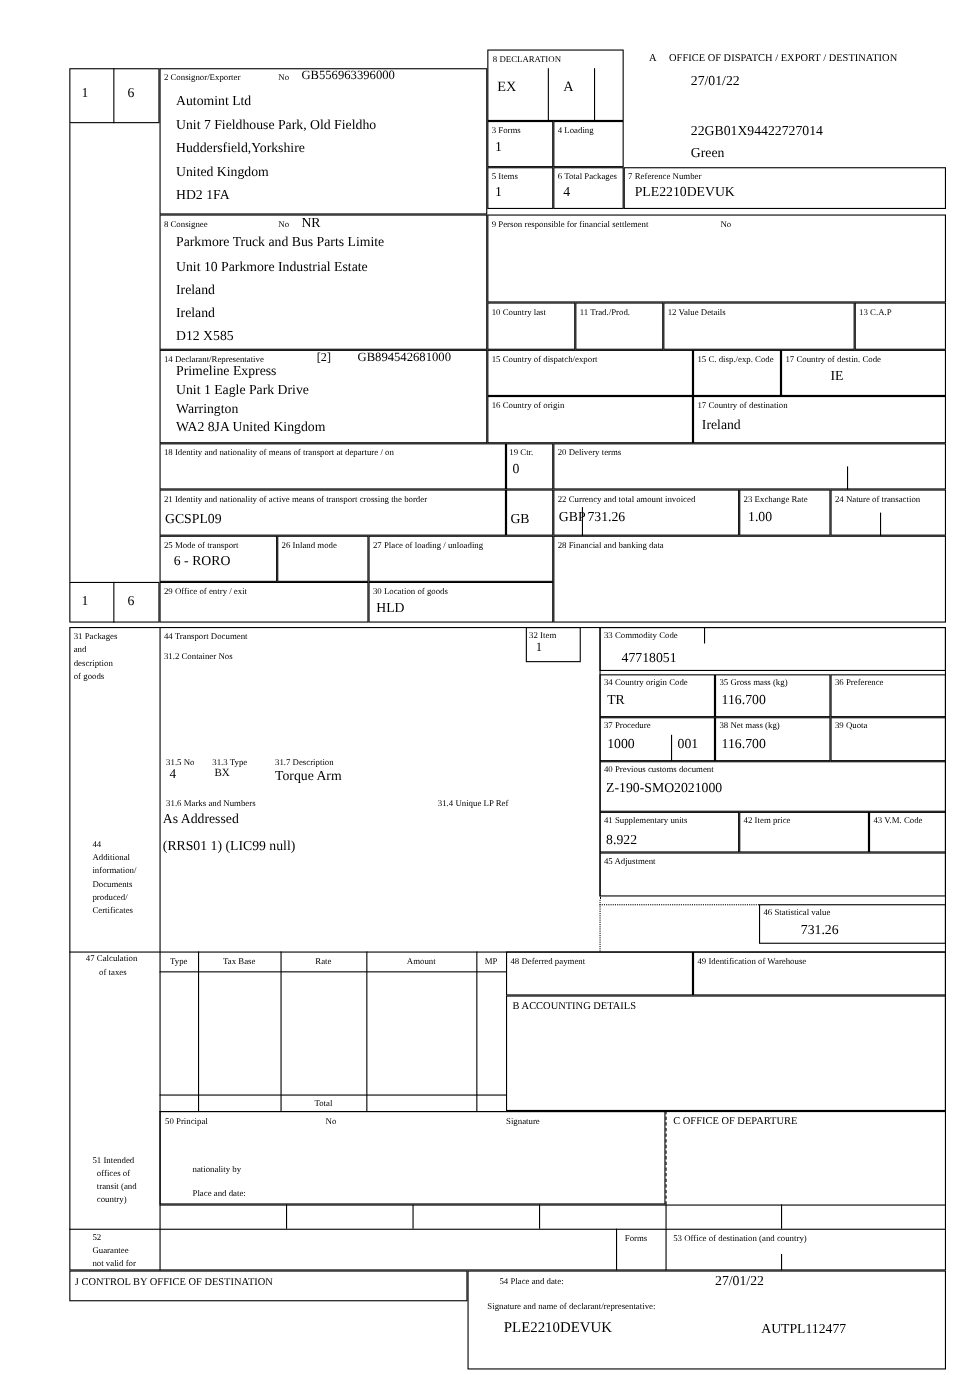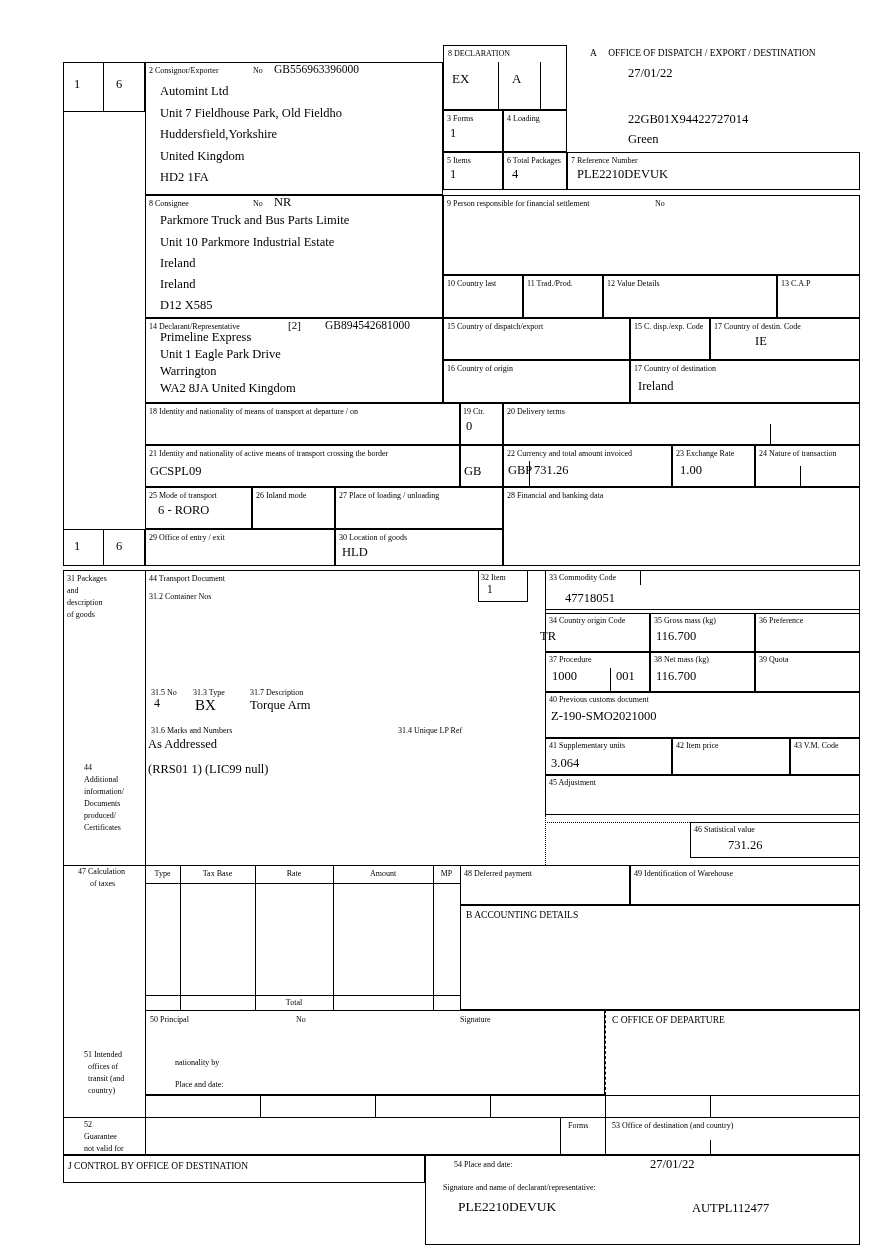--- a/index.html
+++ b/index.html
@@ -173,21 +173,21 @@
   <div class="lb" style="left:481px;top:573px">32 Item</div>
   <div class="tx" style="left:487px;top:583px;font-size:11.5px">1</div>
 
   <div class="bx" style="left:545px;top:570px;width:315px;height:40px"></div>
   <div class="lb" style="left:549px;top:573px">33 Commodity Code</div>
   <div class="lnv" style="left:640px;top:570px;height:15px"></div>
   <div class="tx" style="left:565px;top:592px">47718051</div>
 
   <div class="bx" style="left:545px;top:613px;width:105px;height:39px"></div>
   <div class="lb" style="left:549px;top:616px">34 Country origin Code</div>
-  <div class="tx" style="left:540px;top:630px">TR</div>
+  <div class="tx" style="left:552px;top:630px">TR</div>
   <div class="bx" style="left:650px;top:613px;width:105px;height:39px"></div>
   <div class="lb" style="left:654px;top:616px">35 Gross mass (kg)</div>
   <div class="tx" style="left:656px;top:630px">116.700</div>
   <div class="bx" style="left:755px;top:613px;width:105px;height:39px"></div>
   <div class="lb" style="left:759px;top:616px">36 Preference</div>
 
   <div class="bx" style="left:545px;top:652px;width:105px;height:40px"></div>
   <div class="lb" style="left:549px;top:655px">37 Procedure</div>
   <div class="tx" style="left:552px;top:670px">1000</div>
   <div class="lnv" style="left:610px;top:668px;height:24px"></div>
@@ -199,29 +199,29 @@
   <div class="lb" style="left:759px;top:655px">39 Quota</div>
 
   <div class="bx" style="left:545px;top:692px;width:315px;height:46px"></div>
   <div class="lb" style="left:549px;top:695px">40 Previous customs document</div>
   <div class="tx" style="left:551px;top:710px">Z-190-SMO2021000</div>
 
   <div class="lb" style="left:151px;top:688px">31.5 No</div>
   <div class="lb" style="left:193px;top:688px">31.3 Type</div>
   <div class="lb" style="left:250px;top:688px">31.7 Description</div>
   <div class="tx" style="left:154px;top:697px;font-size:12px">4</div>
-  <div class="tx" style="left:195px;top:697px;font-size:15px">BX</div>
+  <div class="tx" style="left:195px;top:697px;font-size:10px">BX</div>
   <div class="tx" style="left:250px;top:699px">Torque Arm</div>
   <div class="lb" style="left:151px;top:726px">31.6 Marks and Numbers</div>
   <div class="lb" style="left:398px;top:726px">31.4 Unique LP Ref</div>
   <div class="tx" style="left:148px;top:738px">As Addressed</div>
 
   <div class="bx" style="left:545px;top:738px;width:127px;height:37px"></div>
   <div class="lb" style="left:549px;top:741px">41 Supplementary units</div>
-  <div class="tx" style="left:551px;top:757px">3.064</div>
+  <div class="tx" style="left:551px;top:757px">8.922</div>
   <div class="bx" style="left:672px;top:738px;width:118px;height:37px"></div>
   <div class="lb" style="left:676px;top:741px">42 Item price</div>
   <div class="bx" style="left:790px;top:738px;width:70px;height:37px"></div>
   <div class="lb" style="left:794px;top:741px">43 V.M. Code</div>
 
   <div class="lb" style="left:84px;top:763px">44</div>
   <div class="lb" style="left:84px;top:775px">Additional</div>
   <div class="lb" style="left:84px;top:787px">information/</div>
   <div class="lb" style="left:84px;top:799px">Documents</div>
   <div class="lb" style="left:84px;top:811px">produced/</div>

